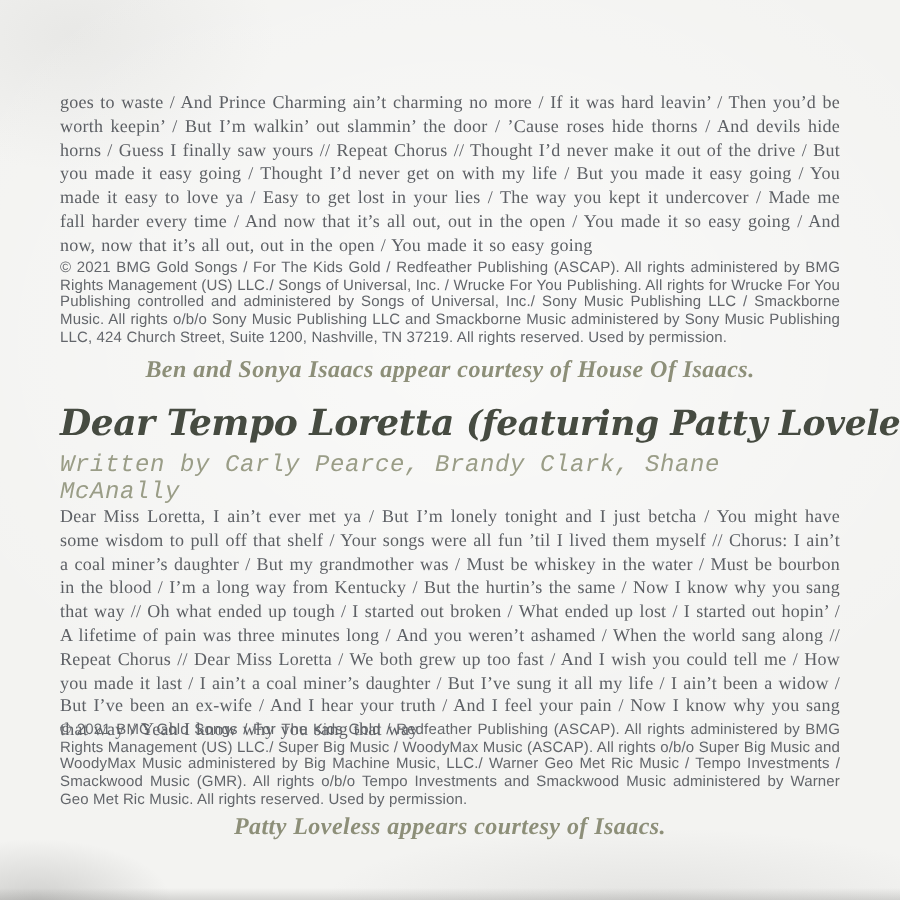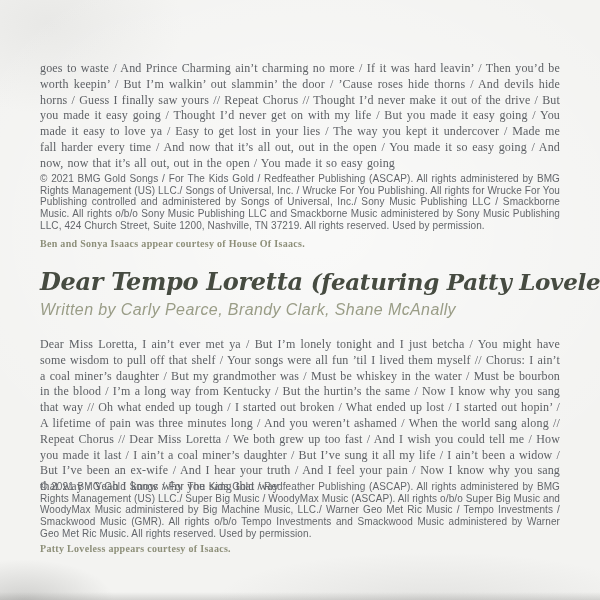--- a/index.html
+++ b/index.html
@@ -48,40 +48,42 @@
   }
   .copyright {
     font-size: 10px;
     line-height: 11.7px;
     color: #63666b;
     text-align: justify;
     letter-spacing: 0.1px;
   }
   .courtesy {
     font-family: "Liberation Serif", serif;
+    font-style: italic;
     font-weight: bold;
-    font-size: 10px;
+    font-size: 16px;
     color: #8d8f79;
     letter-spacing: 0.3px;
+    text-align: center;
   }
   .song-title {
     font-family: "DejaVu Serif", serif;
     font-style: italic;
     font-weight: bold;
     font-size: 24px;
     line-height: 32px;
     color: #464b41;
     white-space: nowrap;
     letter-spacing: -0.3px;
   }
   .song-title .featuring {
     font-size: 23px;
   }
   .written-by {
-    font-family: Liberation Sans, sans-serif;
+    font-family: Liberation Mono, monospace;
     font-style: italic;
     font-size: 16px;
     color: #9a9d87;
     letter-spacing: 0.4px;
   }
   .pos-lyrics-1   { top: 61px; }
   .pos-copy-1     { top: 173px; }
   .pos-court-1    { top: 238px; }
   .pos-title      { top: 266px; }
   .pos-written    { top: 301px; }

